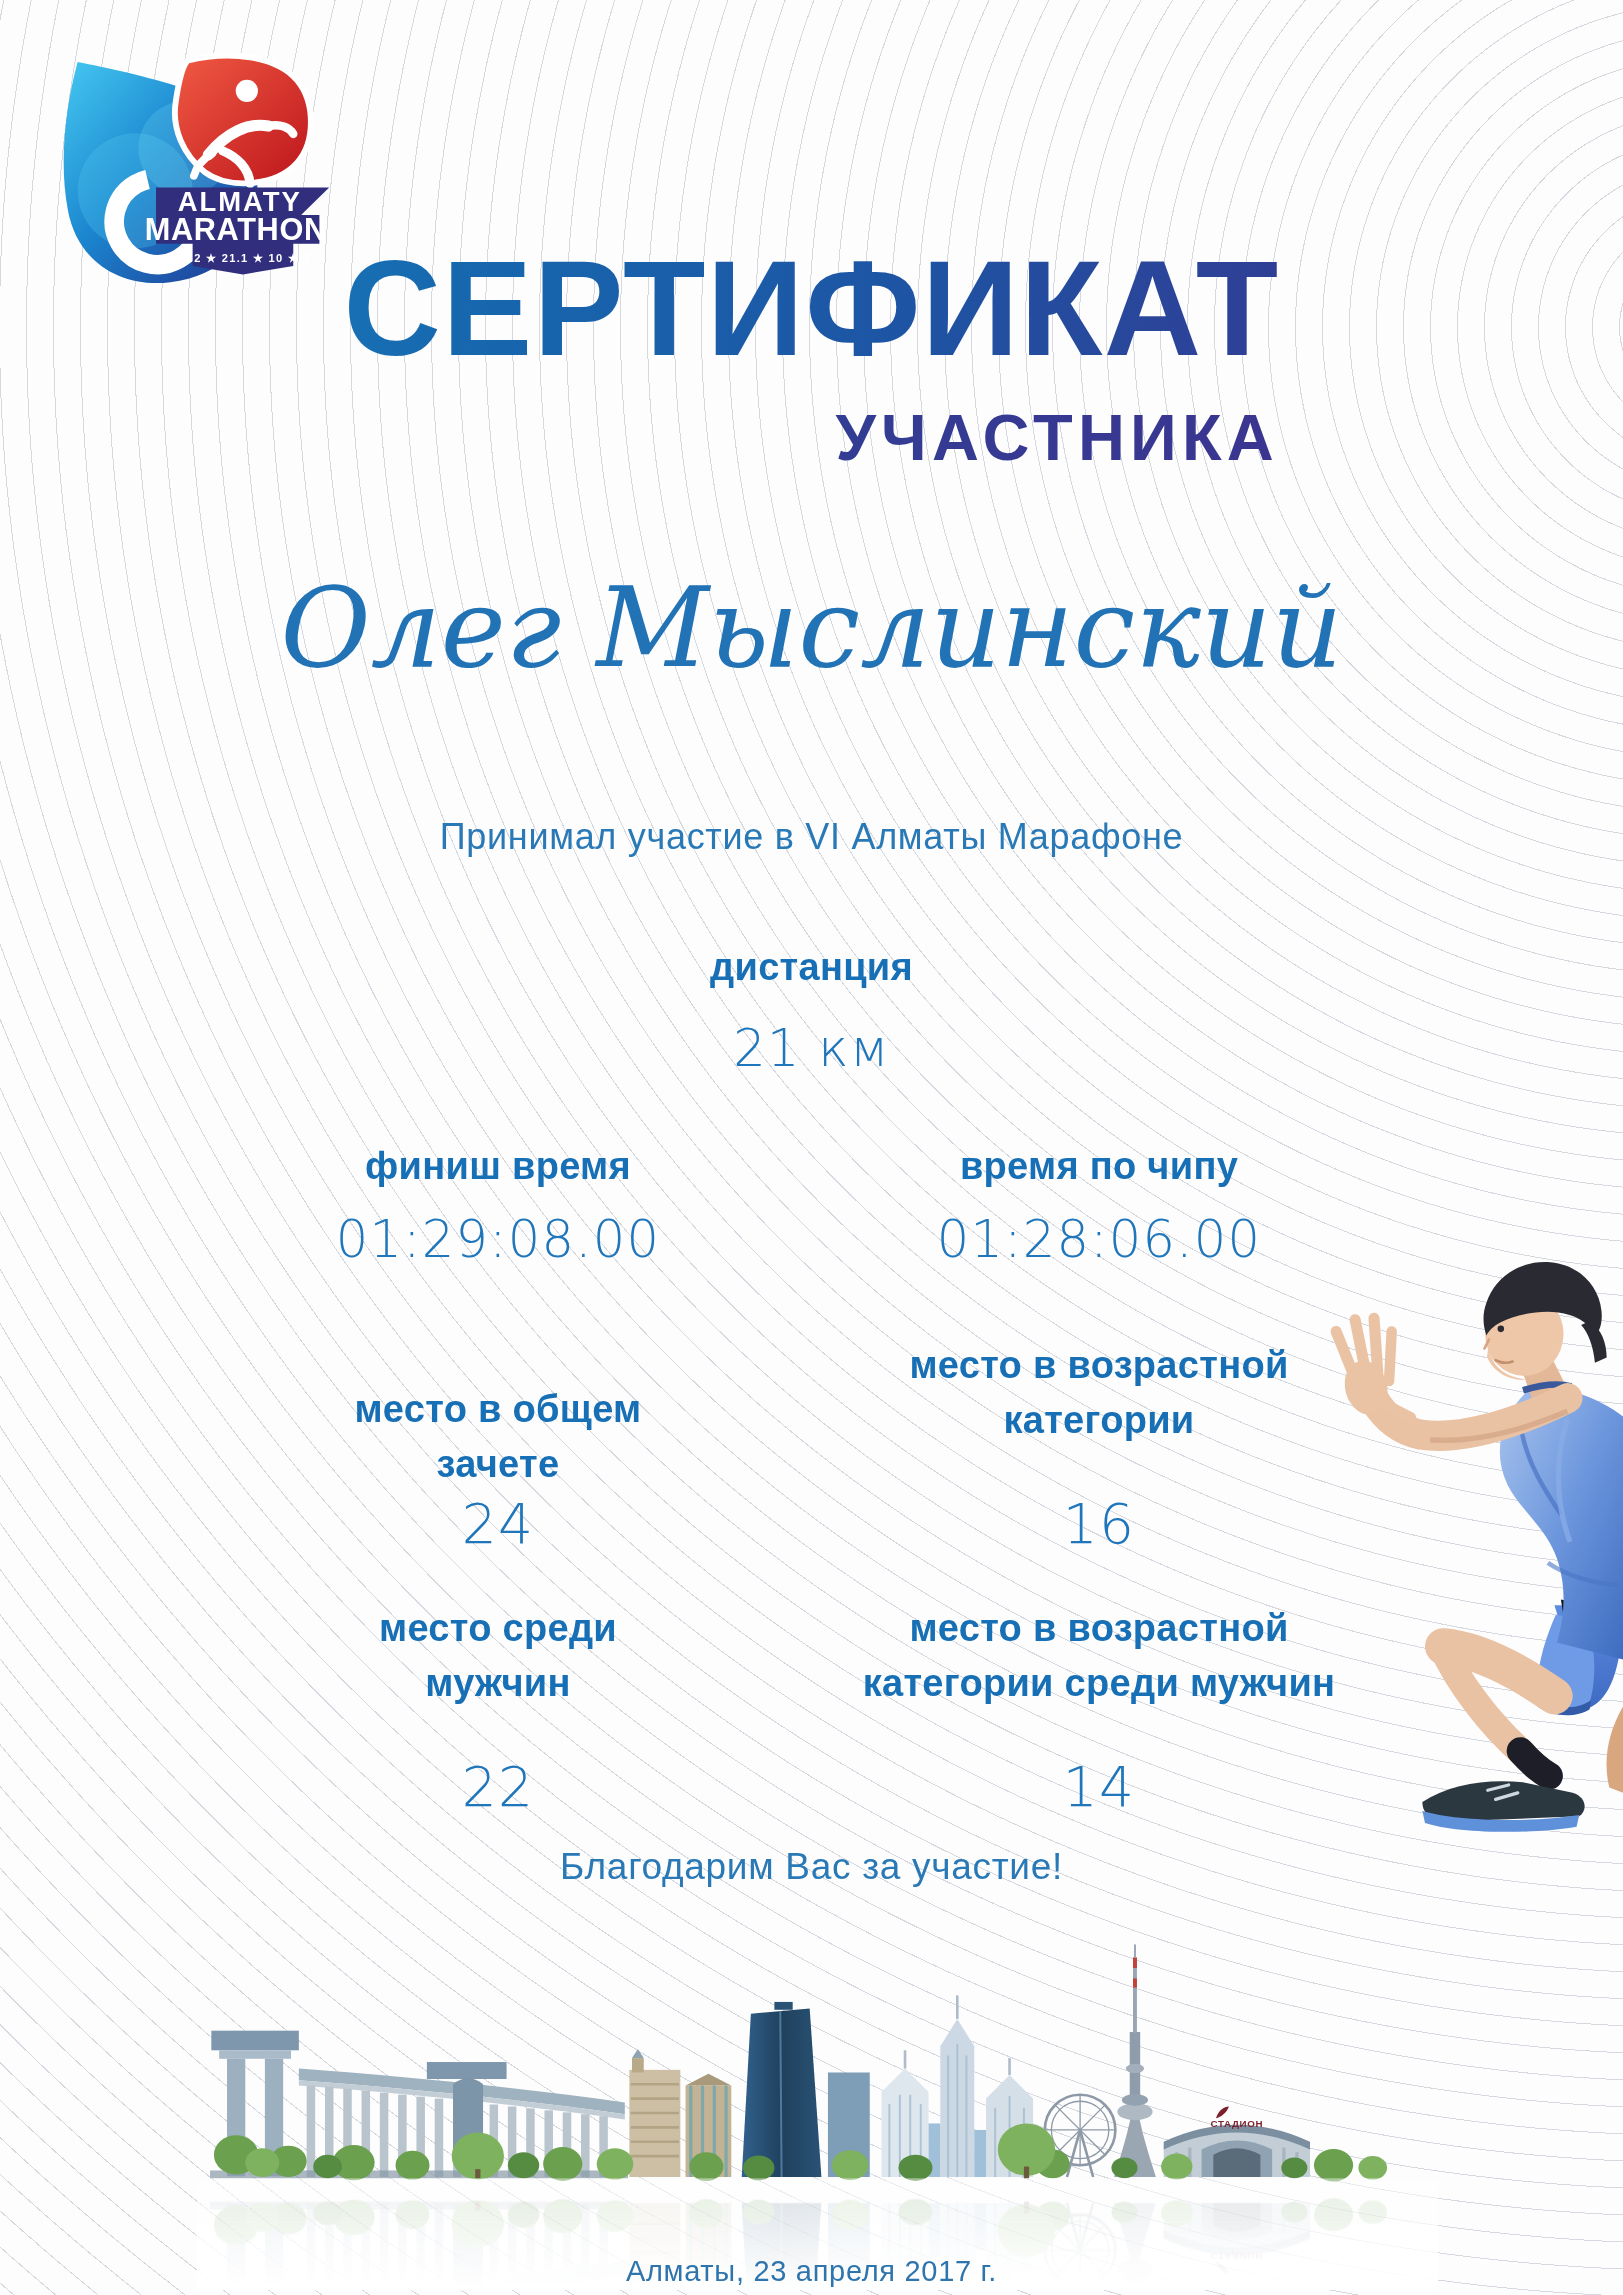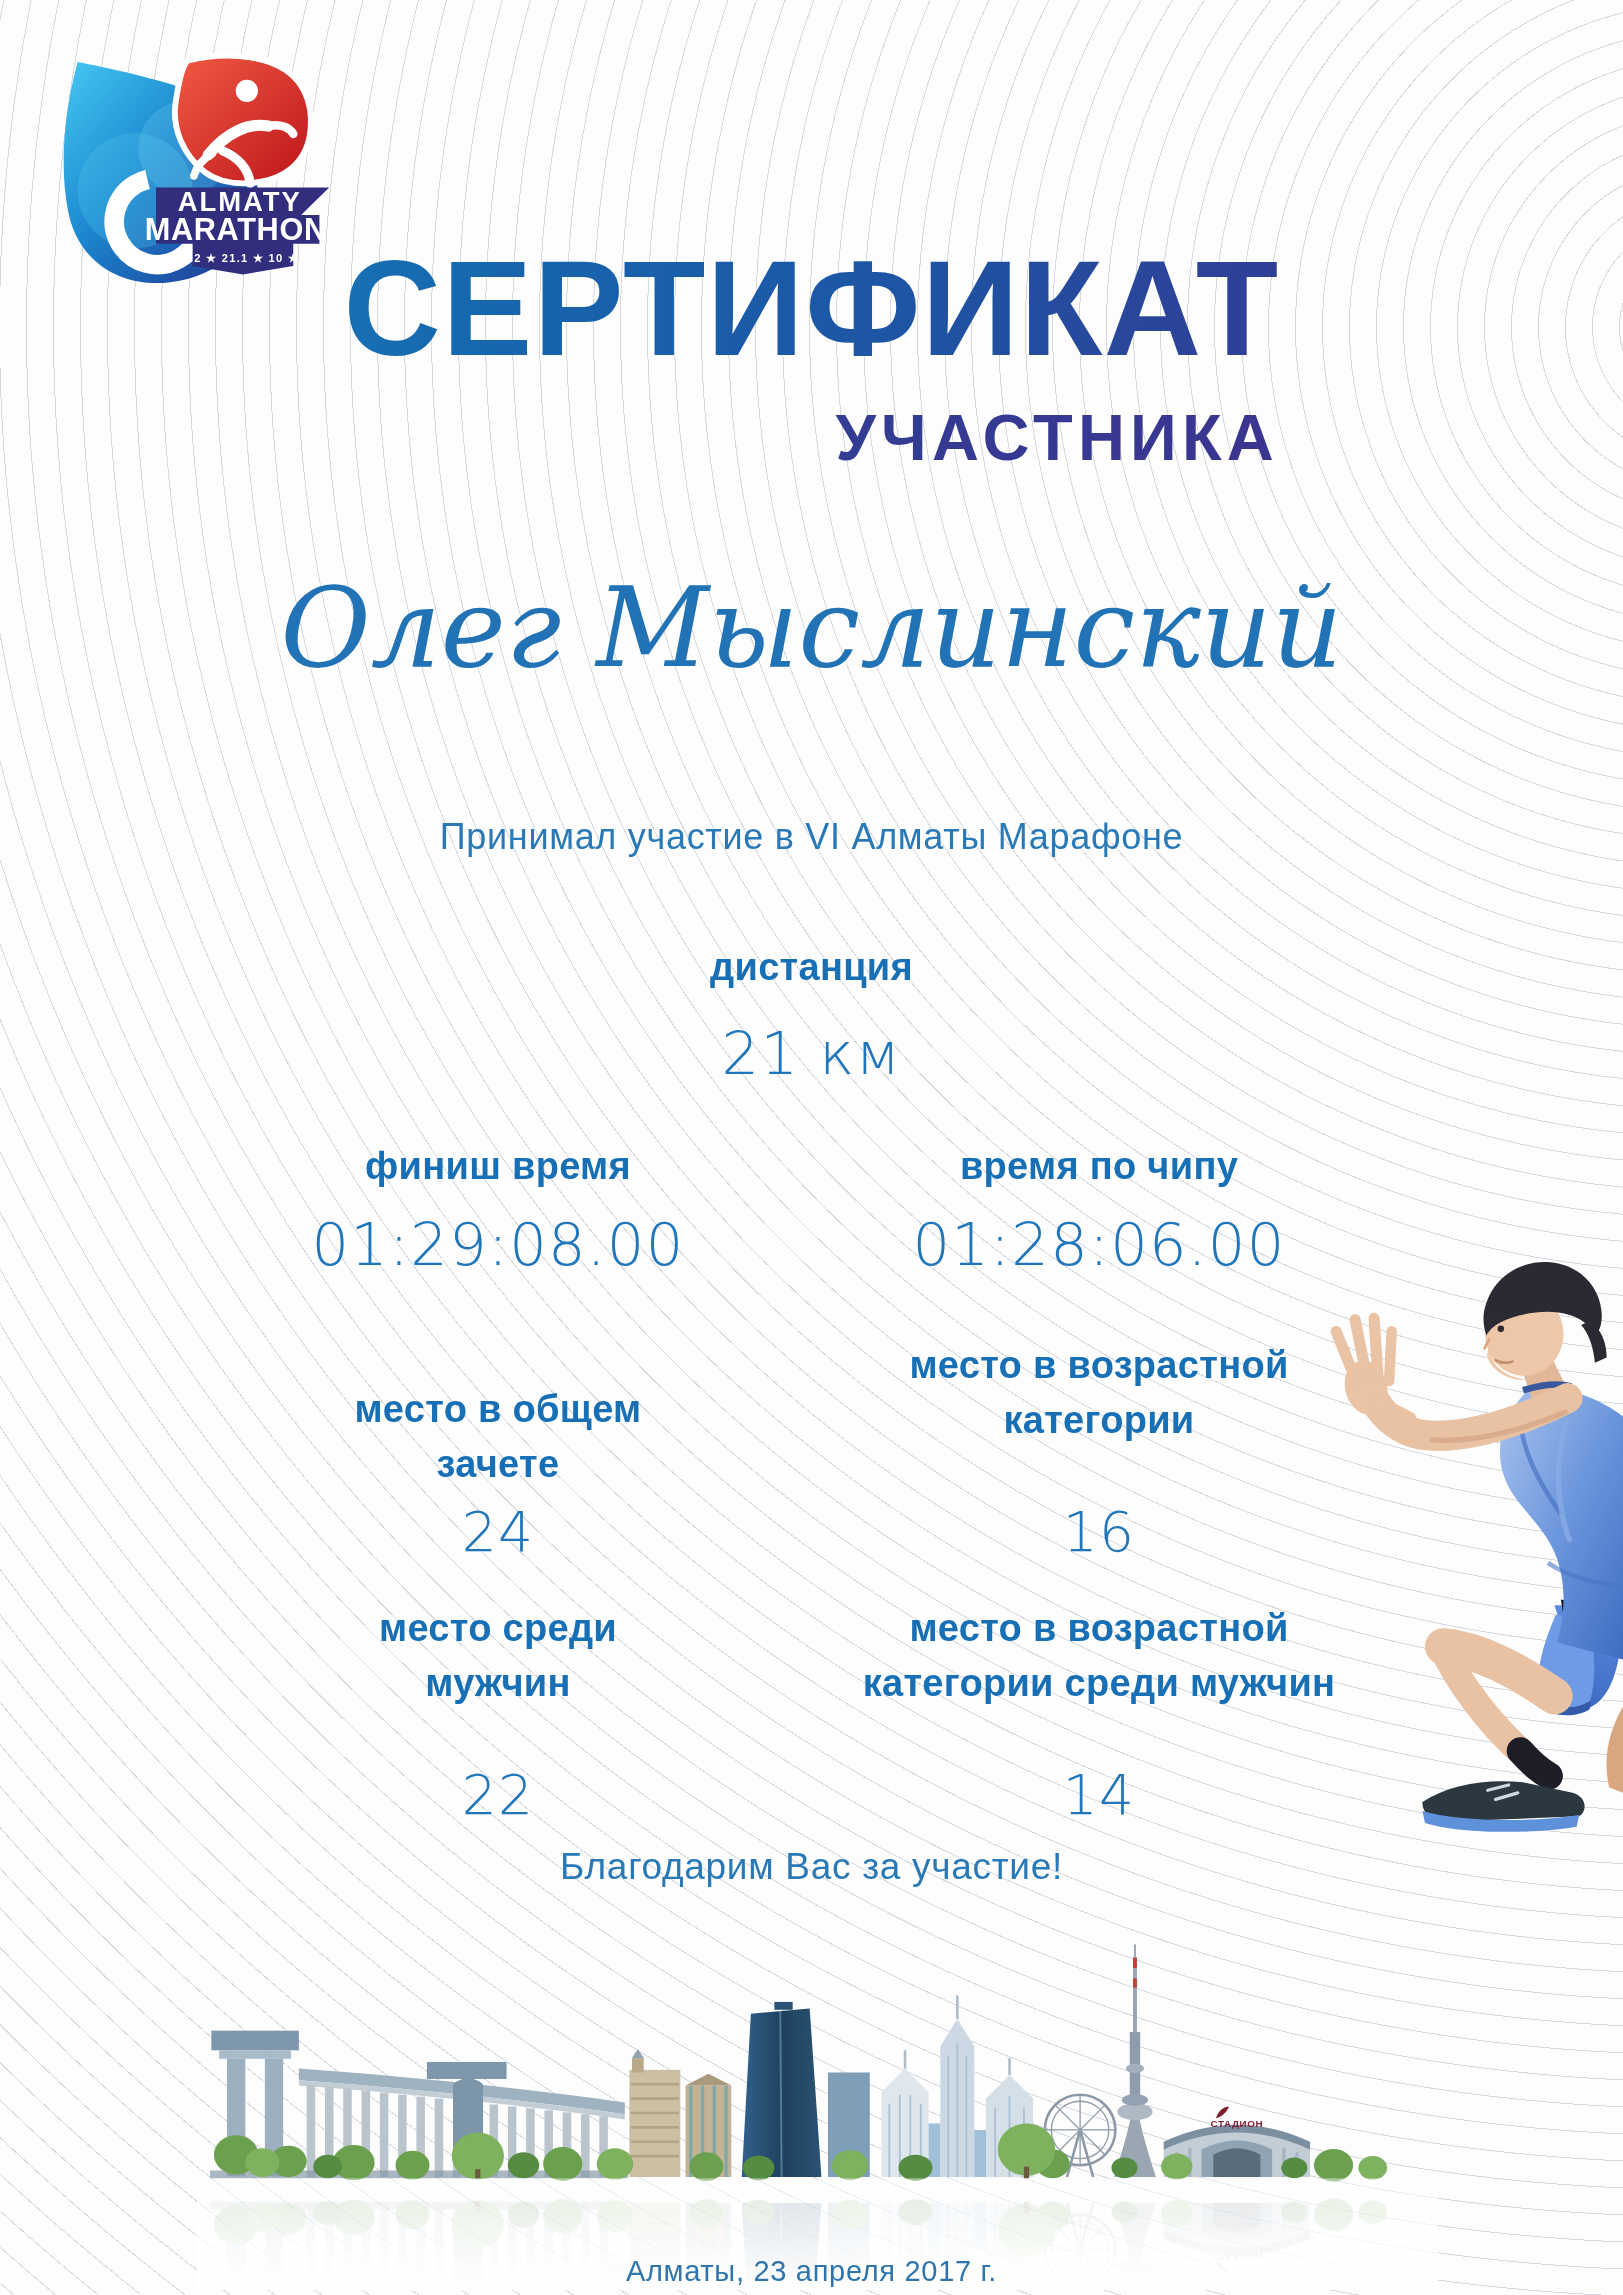--- a/index.html
+++ b/index.html
@@ -48,24 +48,24 @@
     color:#2979b7;
     text-align:center;
   }
   .stat-label{
     font-weight:700;font-size:38px;line-height:1.45;
     color:#176fb5;letter-spacing:0.3px;
     white-space:pre-line;
   }
   .stat-value{
     font-family:"DejaVu Sans",sans-serif;
-    font-weight:300;font-size:59px;
+    font-weight:300;font-size:51px;
     color:#2076bb;letter-spacing:1.3px;
   }
-  .big-num{font-size:55px;margin-top:8px;}
+  .big-num{font-size:55px;}
   .col-left{left:256px;width:484px;text-align:center;}
   .col-right{left:857px;width:484px;text-align:center;}
   .thanks{
     top:1846px;font-size:37px;color:#2979b7;letter-spacing:0.7px;
   }
   .date{
     top:2255px;font-size:29px;color:#2e74ad;letter-spacing:0.7px;
   }
   svg text{font-family:"Liberation Sans",sans-serif;}
 </style>

